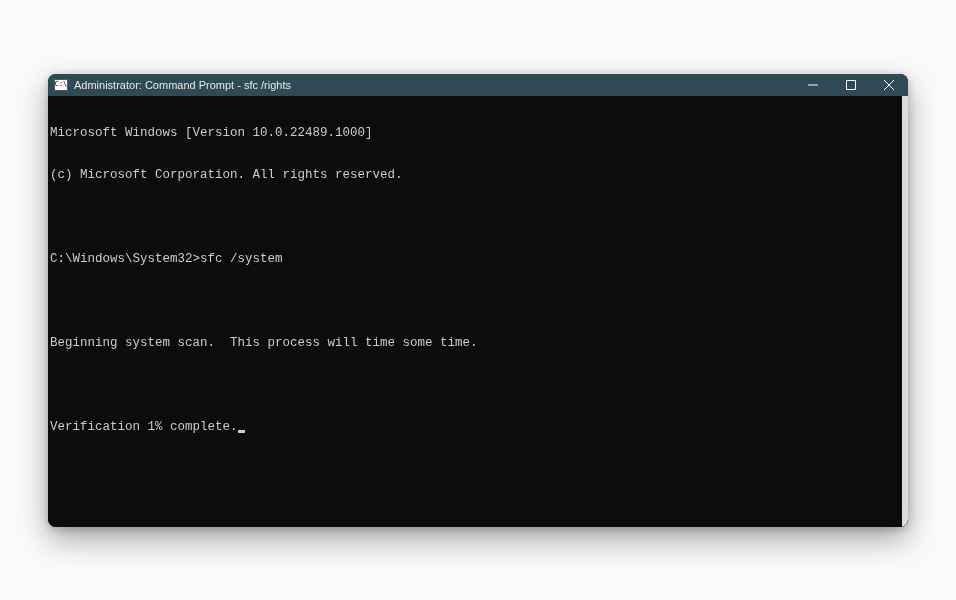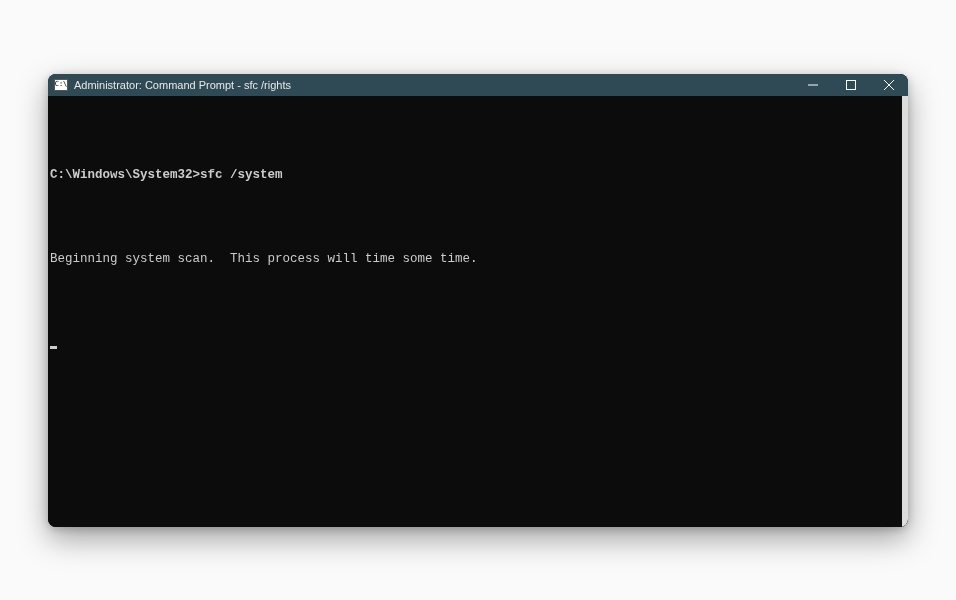--- a/index.html
+++ b/index.html
@@ -102,21 +102,21 @@
     .cursor {
       display: inline-block;
       width: 7px;
       height: 3px;
       background: #cccccc;
       vertical-align: bottom;
       margin-bottom: 1px;
       margin-left: 0px;
     }
     .line { min-height: 14px; }
-    .prompt-line { display: flex; font-weight: bold; }
+    .prompt-line { display: flex; }
   </style>
 </head>
 <body>
 
 <div class="window">
   <div class="titlebar">
     <div class="titlebar-icon">
         <span>C:\</span>
       </div>
     <div class="titlebar-title">Administrator: Command Prompt - sfc  /rights</div>
@@ -134,22 +134,24 @@
       <div class="titlebar-btn close" title="Close">
         <svg viewBox="0 0 10 10">
             <line x1="0" y1="0" x2="10" y2="10"></line>
             <line x1="10" y1="0" x2="0" y2="10"></line>
           </svg>
       </div>
     </div>
   </div>
   <div class="terminal-body">
     <div class="terminal-content">
+      <div class="line">Microsoft Windows [Version 10.0.22489.1000]</div>
+      <div class="line">(c) Microsoft Corporation. All rights reserved.</div>
       <div class="line"></div>
       <div class="line prompt-line"><span>C:\Windows\System32&gt;</span><span>sfc /system</span></div>
       <div class="line"></div>
       <div class="line">Beginning system scan.  This process will time some time.</div>
       <div class="line"></div>
-      <div class="line"><span class="cursor"></span></div>
+      <div class="line"><span>Verification 1% complete.</span><span class="cursor"></span></div>
     </div>
     <div class="scrollbar"></div>
   </div>
 </div>
 
 </body></html>

